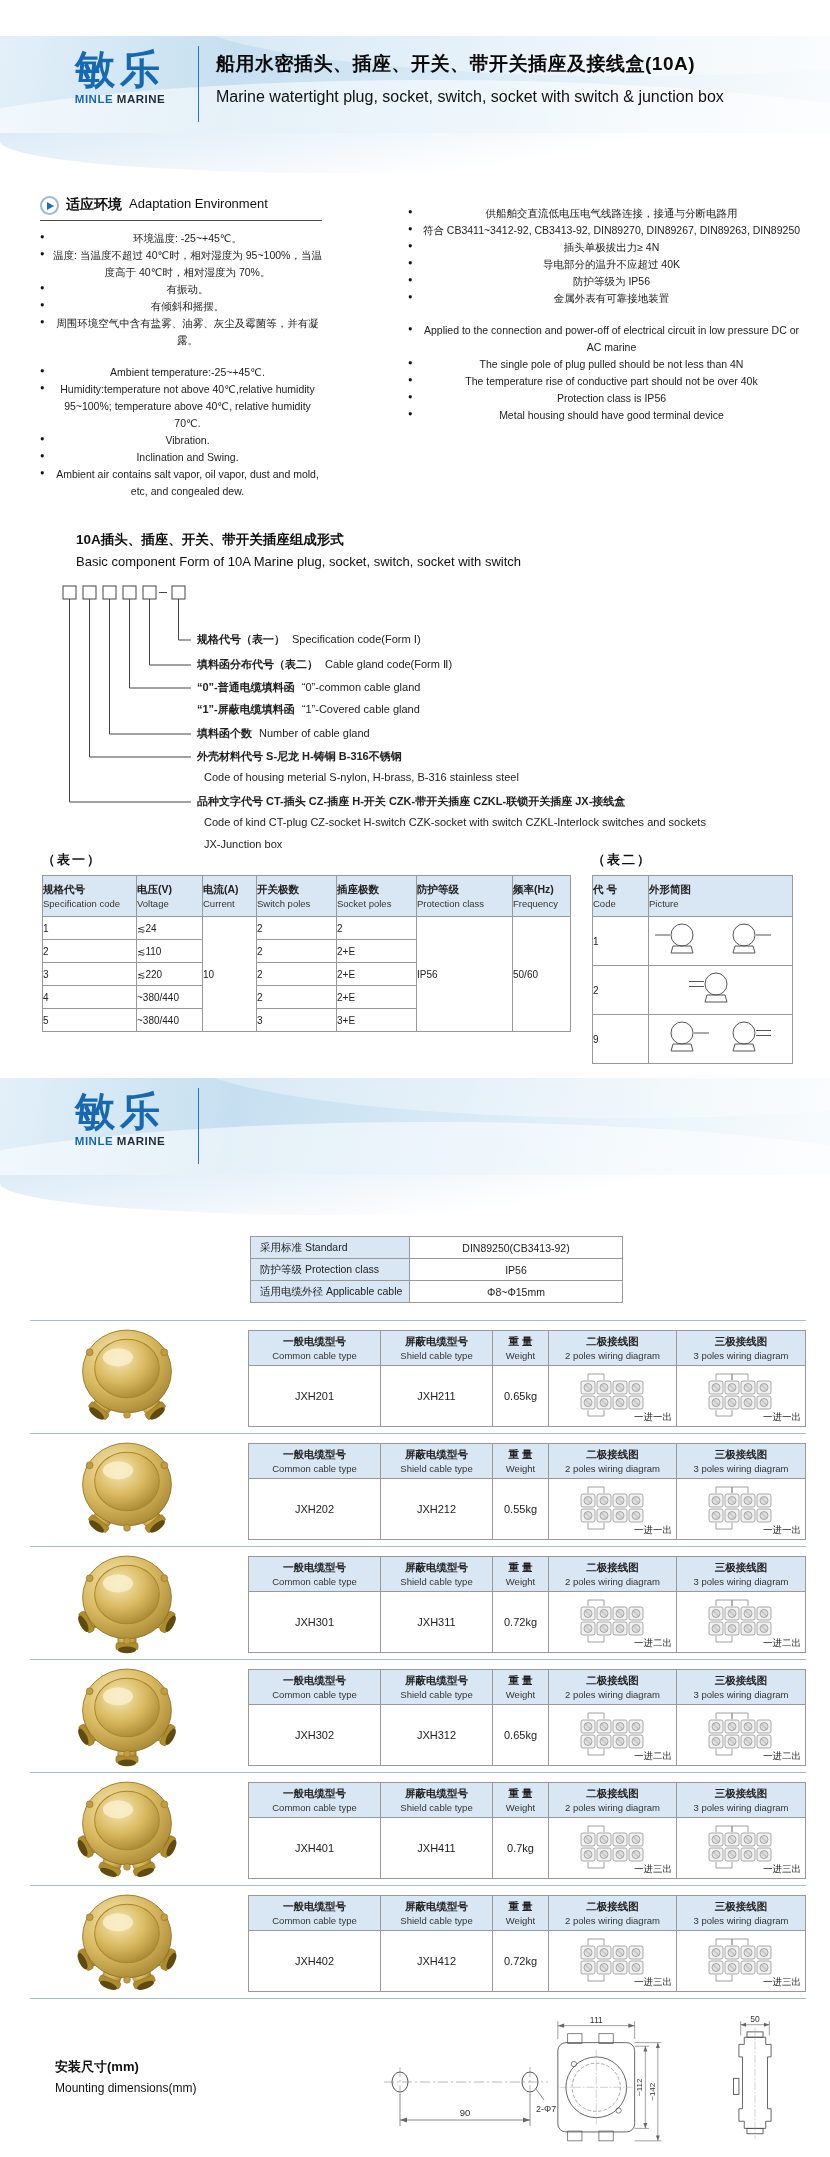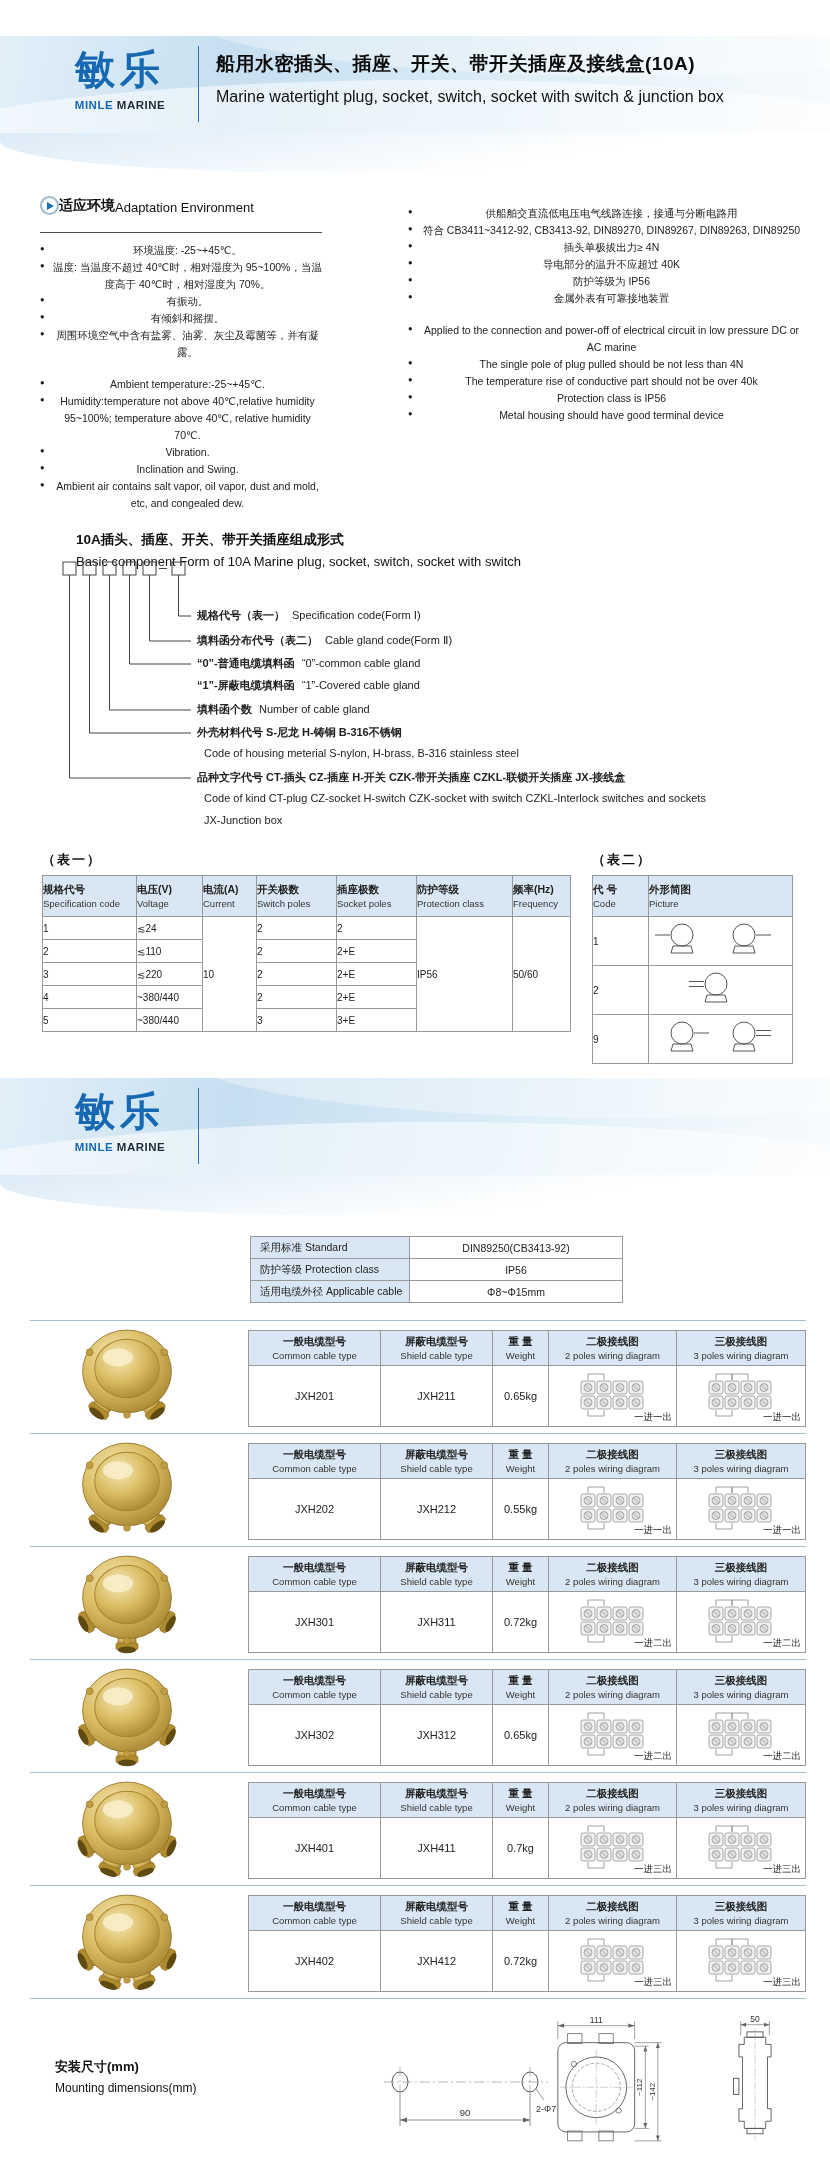--- a/index.html
+++ b/index.html
@@ -9,47 +9,47 @@
   
   .band{position:absolute;left:0;width:830px;height:97px;overflow:hidden;
         background:linear-gradient(100deg,#e3f0f9 0%,#c6dff0 28%,#d8eaf6 55%,#eef6fb 82%,#f8fbfd 100%);}
   .band .w1{position:absolute;left:-120px;top:44px;width:1100px;height:150px;border-radius:50%;background:rgba(255,255,255,.55);}
   .band .w2{position:absolute;left:180px;top:-90px;width:900px;height:130px;border-radius:50%;background:rgba(255,255,255,.35);}
   .tail{position:absolute;left:0;width:830px;height:40px;
         background:linear-gradient(170deg,rgba(187,216,239,.5),rgba(255,255,255,0) 65%);
         border-radius:0 0 60% 40%/0 0 100% 80%;}
   .logo{position:absolute;left:56px;top:12px;width:128px;text-align:center;}
   .logo-cn{font-size:40px;font-weight:bold;color:#1668b3;letter-spacing:5px;line-height:1.05;}
-  .logo-en{font-size:11.5px;margin-top:9px;letter-spacing:.5px;white-space:nowrap;}
+  .logo-en{font-size:11.5px;margin-top:3px;letter-spacing:.5px;white-space:nowrap;}
   .logo-en .b{color:#1668b3;font-weight:bold;}
   .logo-en .m{color:#1f2a38;font-weight:bold;}
   .band-div{position:absolute;left:198px;top:10px;height:76px;width:1px;background:#2e75b5;}
   .band-titles{position:absolute;left:216px;top:15px;}
   .bt-cn{font-size:19px;font-weight:bold;color:#0b0b0b;letter-spacing:.5px;}
   .bt-en{font-size:16px;color:#111;margin-top:11px;}
 
   
   .col{position:absolute;top:196px;}
   #col-adapt{left:40px;width:282px;}
   #col-tech{left:408px;width:394px;}
-  .col-head{display:flex;align-items:flex-end;padding-bottom:17px;border-bottom:1px solid #4a4a4a;}
+  .col-head{display:flex;align-items:flex-start;gap:7px;padding-bottom:5px;border-bottom:1px solid #4a4a4a;}
   .play{width:15px;height:15px;border-radius:50%;background:#fff;border:2px solid #9db9cd;display:inline-flex;align-items:center;justify-content:center;flex:0 0 auto;}
   .play::after{content:"";border-left:7px solid #1e6fb0;border-top:4.5px solid transparent;border-bottom:4.5px solid transparent;margin-left:2px;}
   .ch-cn{font-size:14px;font-weight:bold;color:#111;}
   .ch-en{font-size:13px;color:#111;}
   .blist{margin-top:9px;}
   .blist.en{margin-top:15px;}
   .bitem{font-size:10.5px;line-height:1.62;padding-left:13px;position:relative;color:#222;text-align:center;}
   .bitem::before{content:"●";position:absolute;left:0;top:1px;font-size:7.5px;color:#111;}
 
   
   .comp-title{position:absolute;left:76px;top:531px;}
   .comp-cn{font-size:13.5px;font-weight:bold;color:#111;}
   .comp-en{font-size:13px;margin-top:5px;color:#111;}
-  .diagram{position:absolute;left:55px;top:556px;width:772px;height:300px;}
+  .diagram{position:absolute;left:55px;top:580px;width:772px;height:300px;}
   .diagram svg{position:absolute;left:0;top:0;}
   .dlab{position:absolute;left:142px;font-size:11px;white-space:nowrap;color:#222;}
   .dlab .cn{font-weight:bold;margin-right:7px;}
 
   
   .tcaption{position:absolute;font-size:13px;font-weight:bold;color:#111;letter-spacing:2px;}
   table.grid{position:absolute;border-collapse:collapse;table-layout:fixed;}
   table.grid th,table.grid td{border:1px solid #999;text-align:left;padding:0;overflow:hidden;}
   table.grid th{background:#d9e7f4;font-weight:normal;height:40px;}
   .hcn{font-size:10.5px;font-weight:bold;color:#222;}

